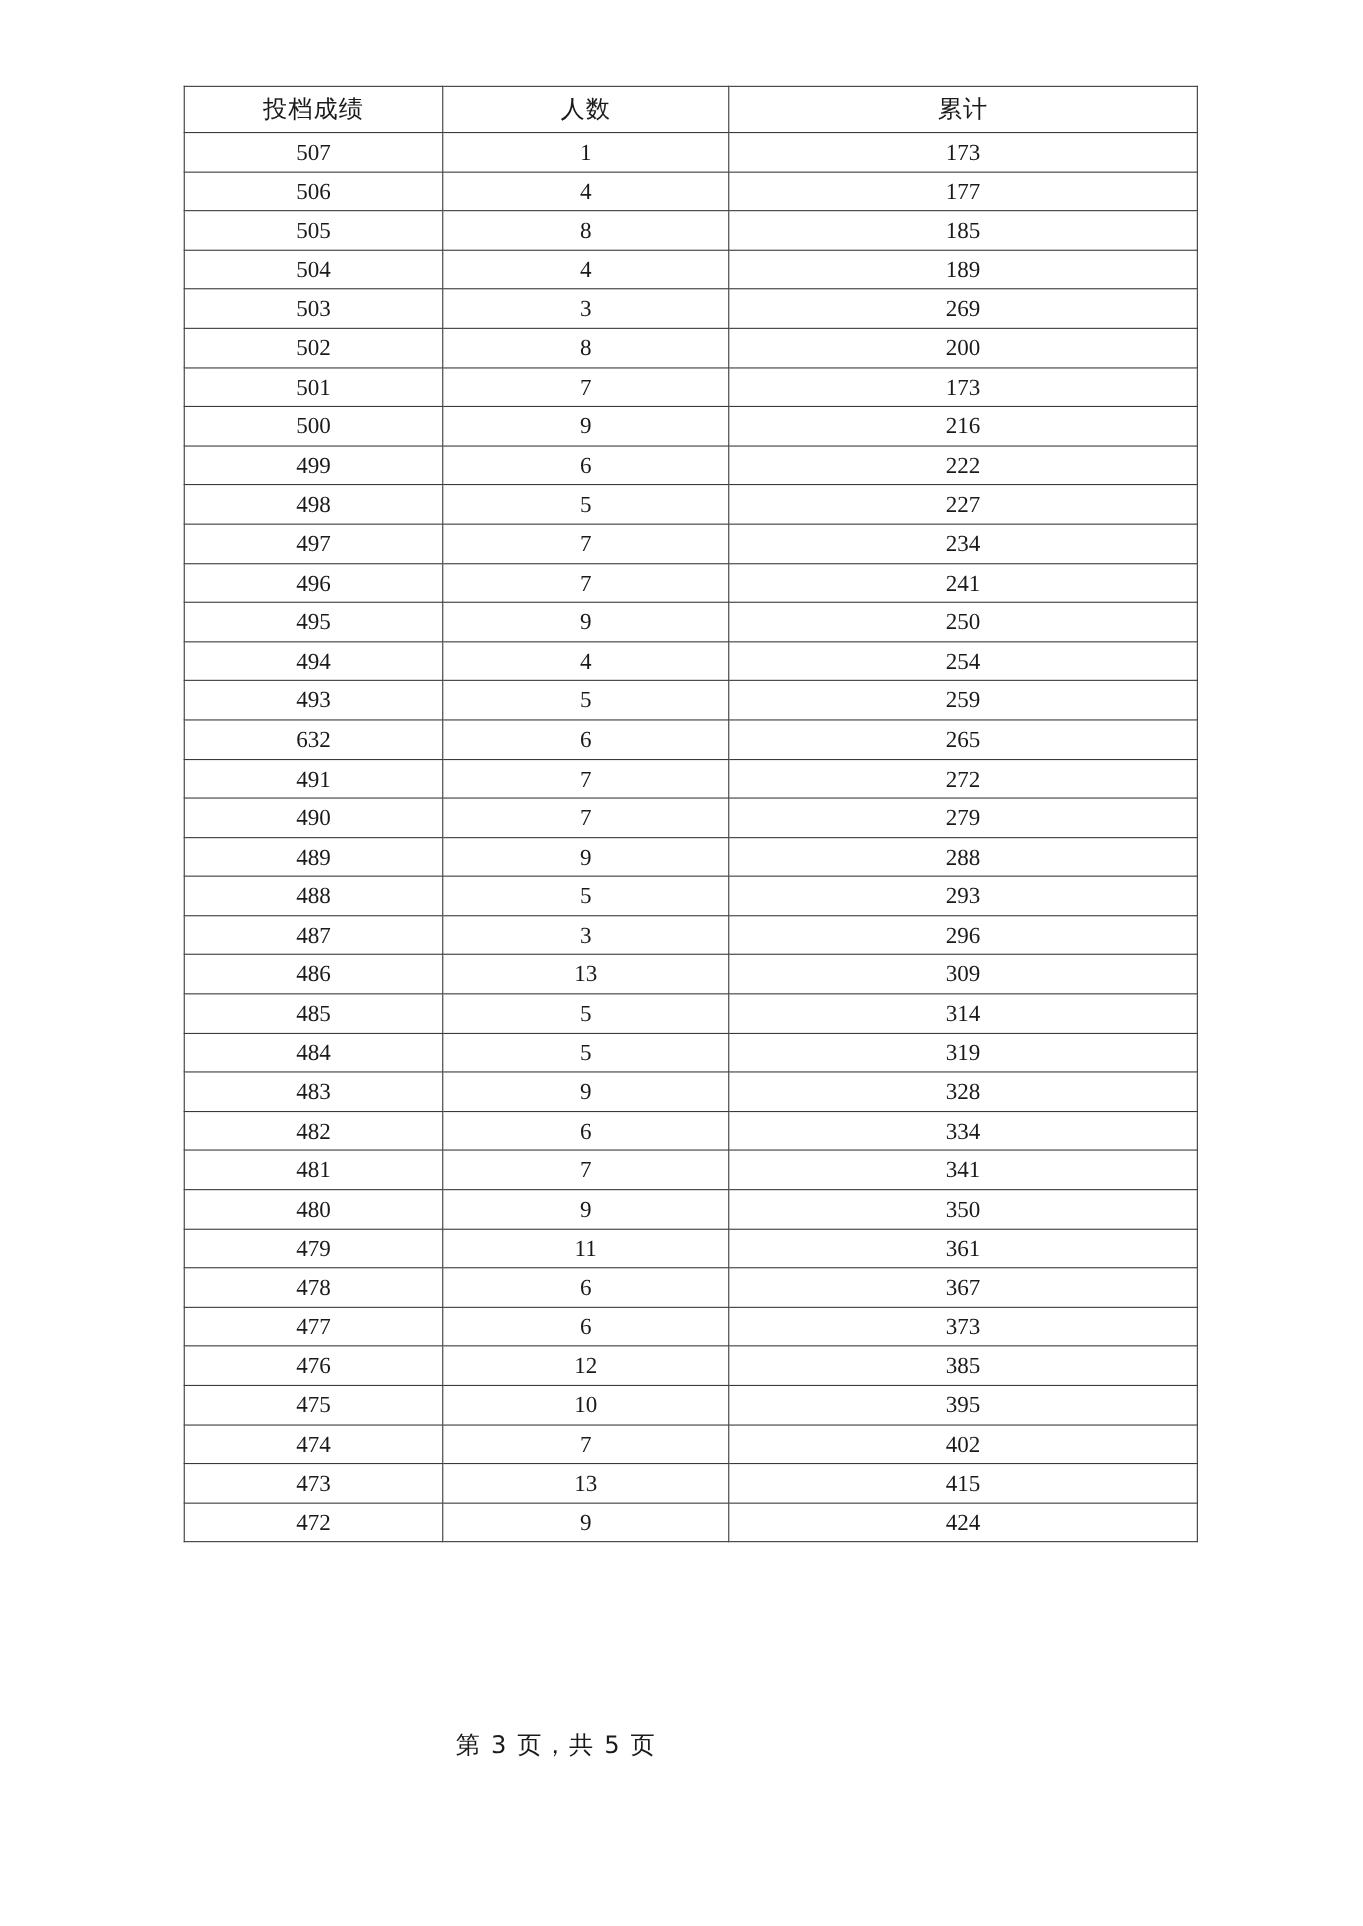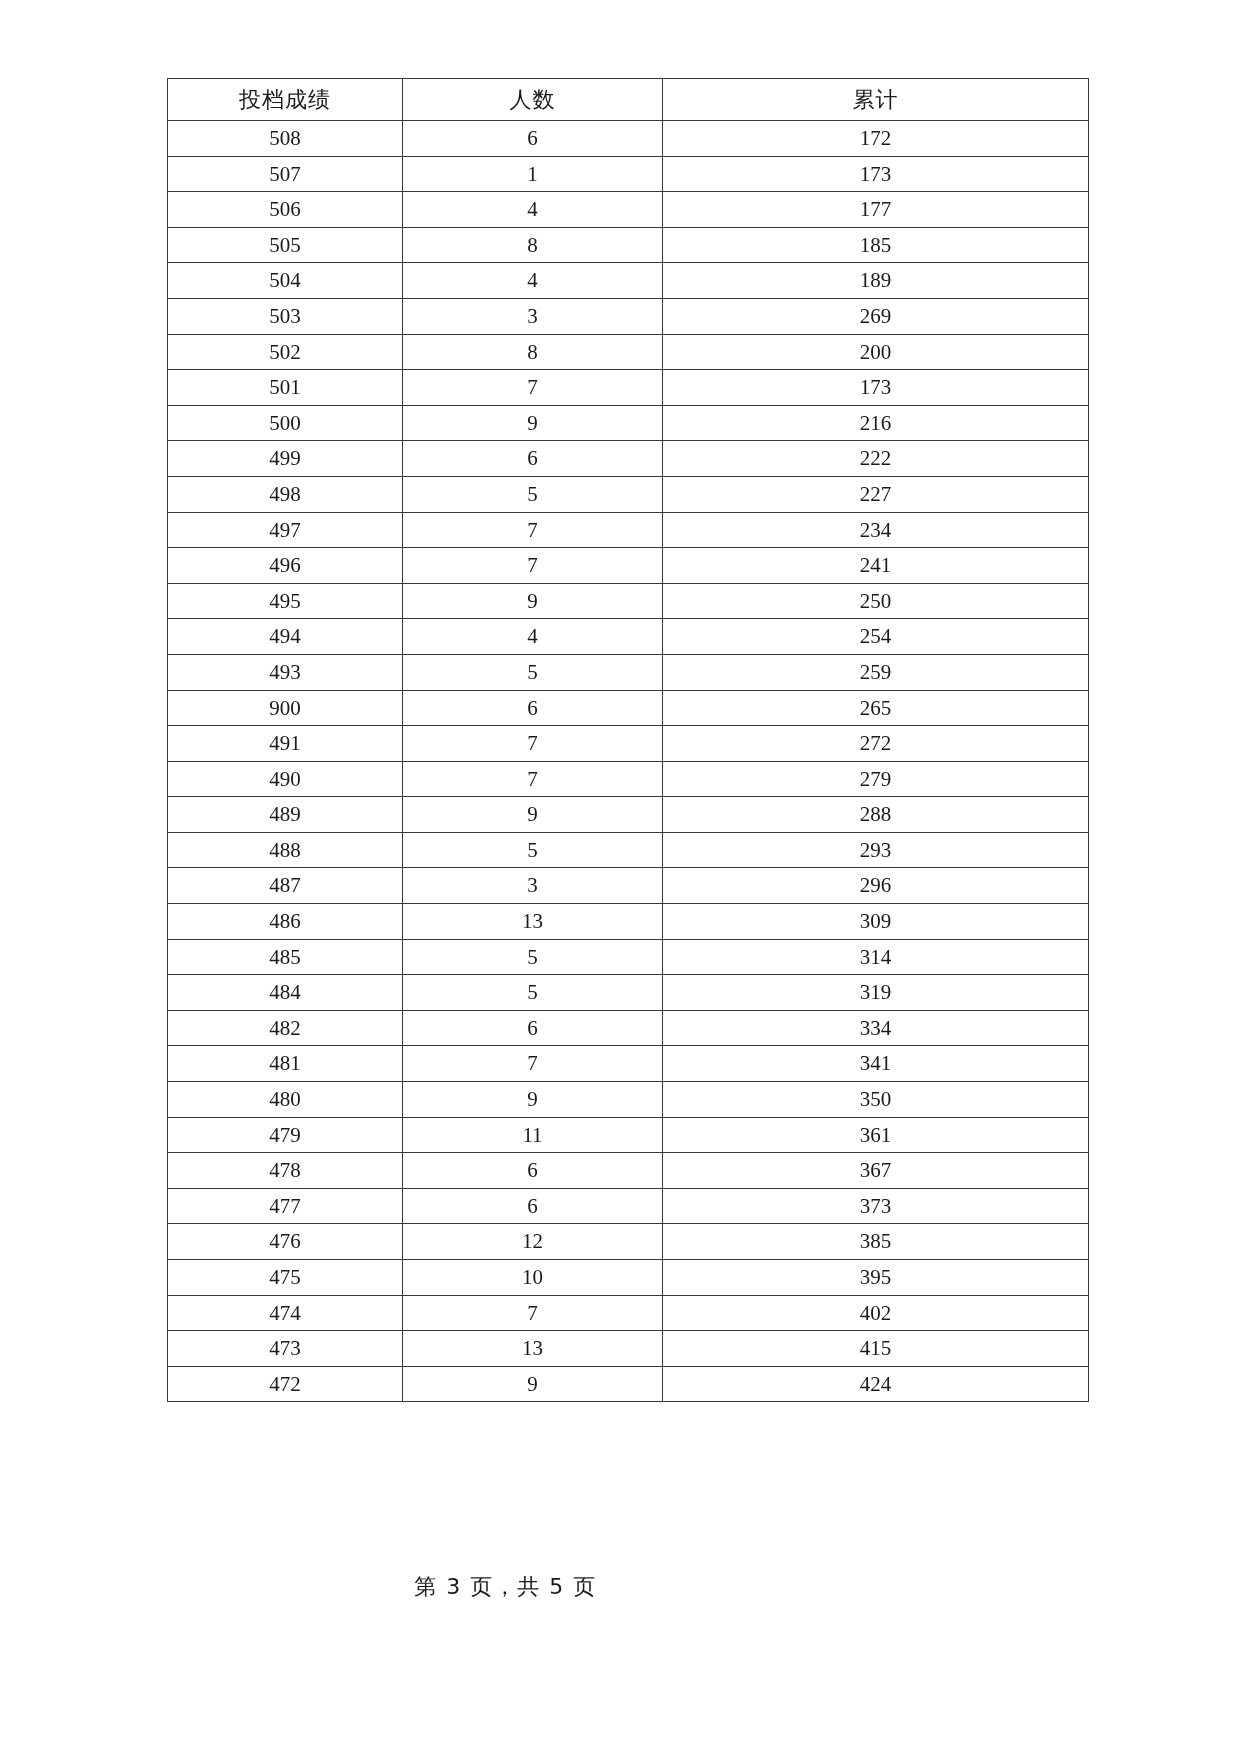--- a/index.html
+++ b/index.html
@@ -86,25 +86,20 @@
     </colgroup>
     <thead>
       <tr>
         <th>投档成绩</th>
         <th>人数</th>
         <th>累计</th>
       </tr>
     </thead>
     <tbody id="table-body">
         <tr>
-          <td>508</td>
-          <td>6</td>
-          <td>172</td>
-        </tr>
-        <tr>
           <td>507</td>
           <td>1</td>
           <td>173</td>
         </tr>
         <tr>
           <td>506</td>
           <td>4</td>
           <td>177</td>
         </tr>
         <tr>
@@ -166,21 +161,21 @@
           <td>494</td>
           <td>4</td>
           <td>254</td>
         </tr>
         <tr>
           <td>493</td>
           <td>5</td>
           <td>259</td>
         </tr>
         <tr>
-          <td>900</td>
+          <td>632</td>
           <td>6</td>
           <td>265</td>
         </tr>
         <tr>
           <td>491</td>
           <td>7</td>
           <td>272</td>
         </tr>
         <tr>
           <td>490</td>
@@ -211,20 +206,25 @@
           <td>485</td>
           <td>5</td>
           <td>314</td>
         </tr>
         <tr>
           <td>484</td>
           <td>5</td>
           <td>319</td>
         </tr>
         <tr>
+          <td>483</td>
+          <td>9</td>
+          <td>328</td>
+        </tr>
+        <tr>
           <td>482</td>
           <td>6</td>
           <td>334</td>
         </tr>
         <tr>
           <td>481</td>
           <td>7</td>
           <td>341</td>
         </tr>
         <tr>

